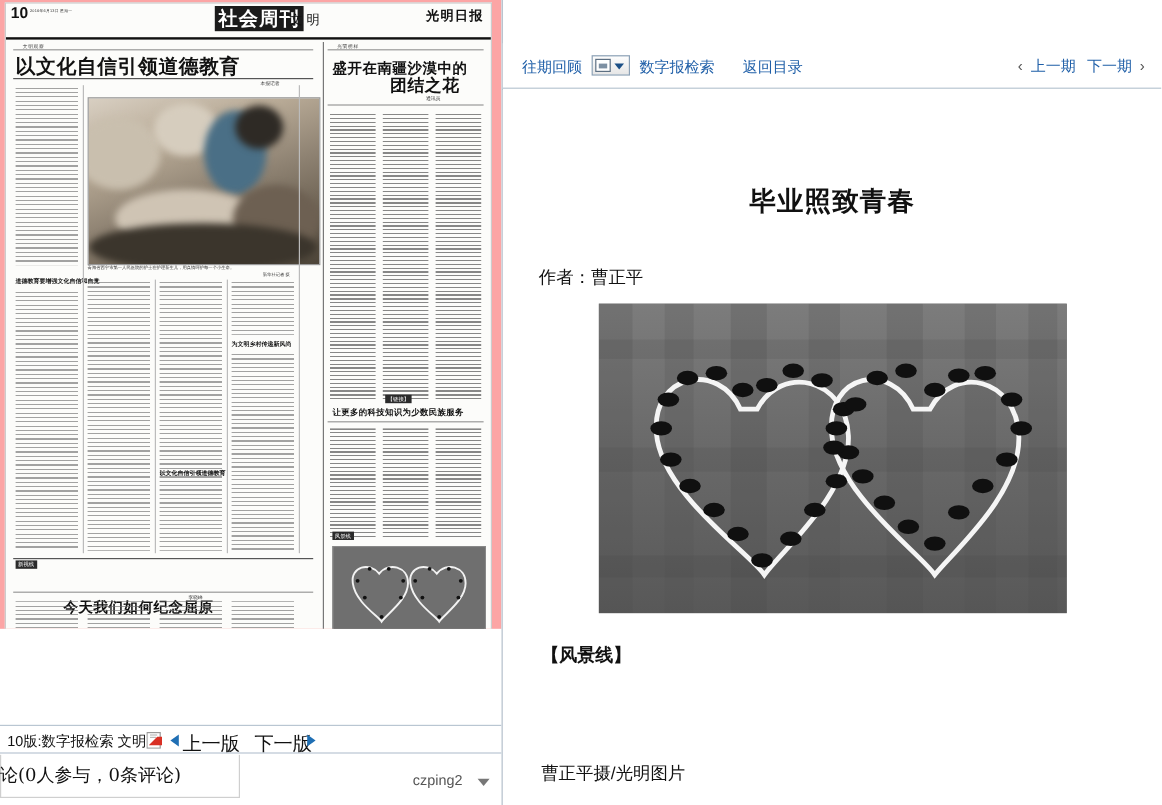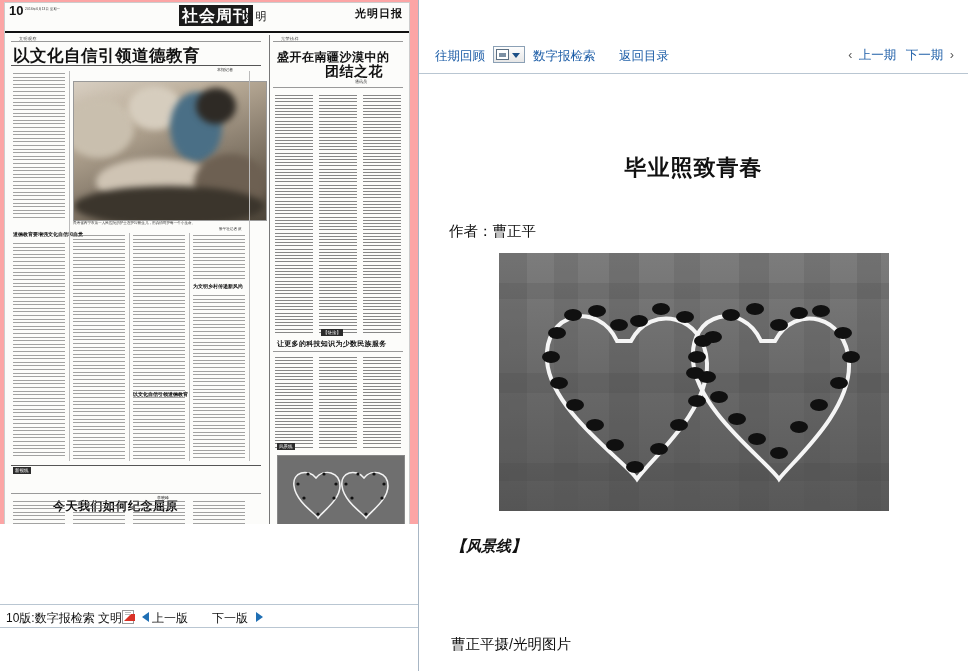--- a/index.html
+++ b/index.html
@@ -213,21 +213,21 @@
     font-size: 12px;
     color: #111;
   }
   #left-toolbar .pdf-icon {
     position: absolute;
     left: 122px; top: 5px;
     width: 15px; height: 14px;
   }
   #left-toolbar .navlink {
     position: absolute;
-    font-size: 12px;
+    font-size: 16px;
     color: #111;
     cursor: pointer;
   }
   #left-toolbar .prevlink { left: 152px; top: 5px; }
   #left-toolbar .nextlink { left: 212px; top: 5px; }
   .tri-left, .tri-right {
     position: absolute;
     width: 0; height: 0;
     border-top: 5px solid transparent;
     border-bottom: 5px solid transparent;
@@ -429,21 +429,20 @@
     overflow: hidden;
     border: 0;
   }
   #art-caption {
     position: absolute;
     left: 32px; top: 462px;
     font-size: 15px;
     font-weight: bold;
     color: #111;
     font-family: "DejaVu Serif", serif;
-    font-style: italic;
   }
   #art-body {
     position: absolute;
     left: 32px; top: 492px;
     width: 490px;
     font-size: 14.5px;
     line-height: 27px;
     color: #111;
     text-indent: 29px;
     font-family: "DejaVu Sans", sans-serif;
@@ -576,20 +575,26 @@
           <rect x="3" y="2" width="6" height="1" fill="#bbb"></rect>
           <rect x="3" y="4" width="5" height="1" fill="#bbb"></rect>
         </svg>
       </div>
       <div class="tri-left" style="left:142px; top:7px;"></div>
       <div class="navlink prevlink">上一版</div>
       <div class="navlink nextlink">下一版</div>
       <div class="tri-right" style="left:256px; top:7px;"></div>
     </div>
 
+    <div id="comment-strip">
+      <div class="cbox"></div>
+      <div class="ctext">论(0人参与，0条评论)</div>
+      <div class="cuser">czping2</div>
+      <div class="caret"></div>
+    </div>
   </div>
 
   <div id="right-pane">
 
 
     <div id="subbar">
       <div class="link" id="lnk-review">往期回顾</div>
       <div id="calbtn">
         <span class="cal-left"></span>
         <span class="cal-arrow"></span>

